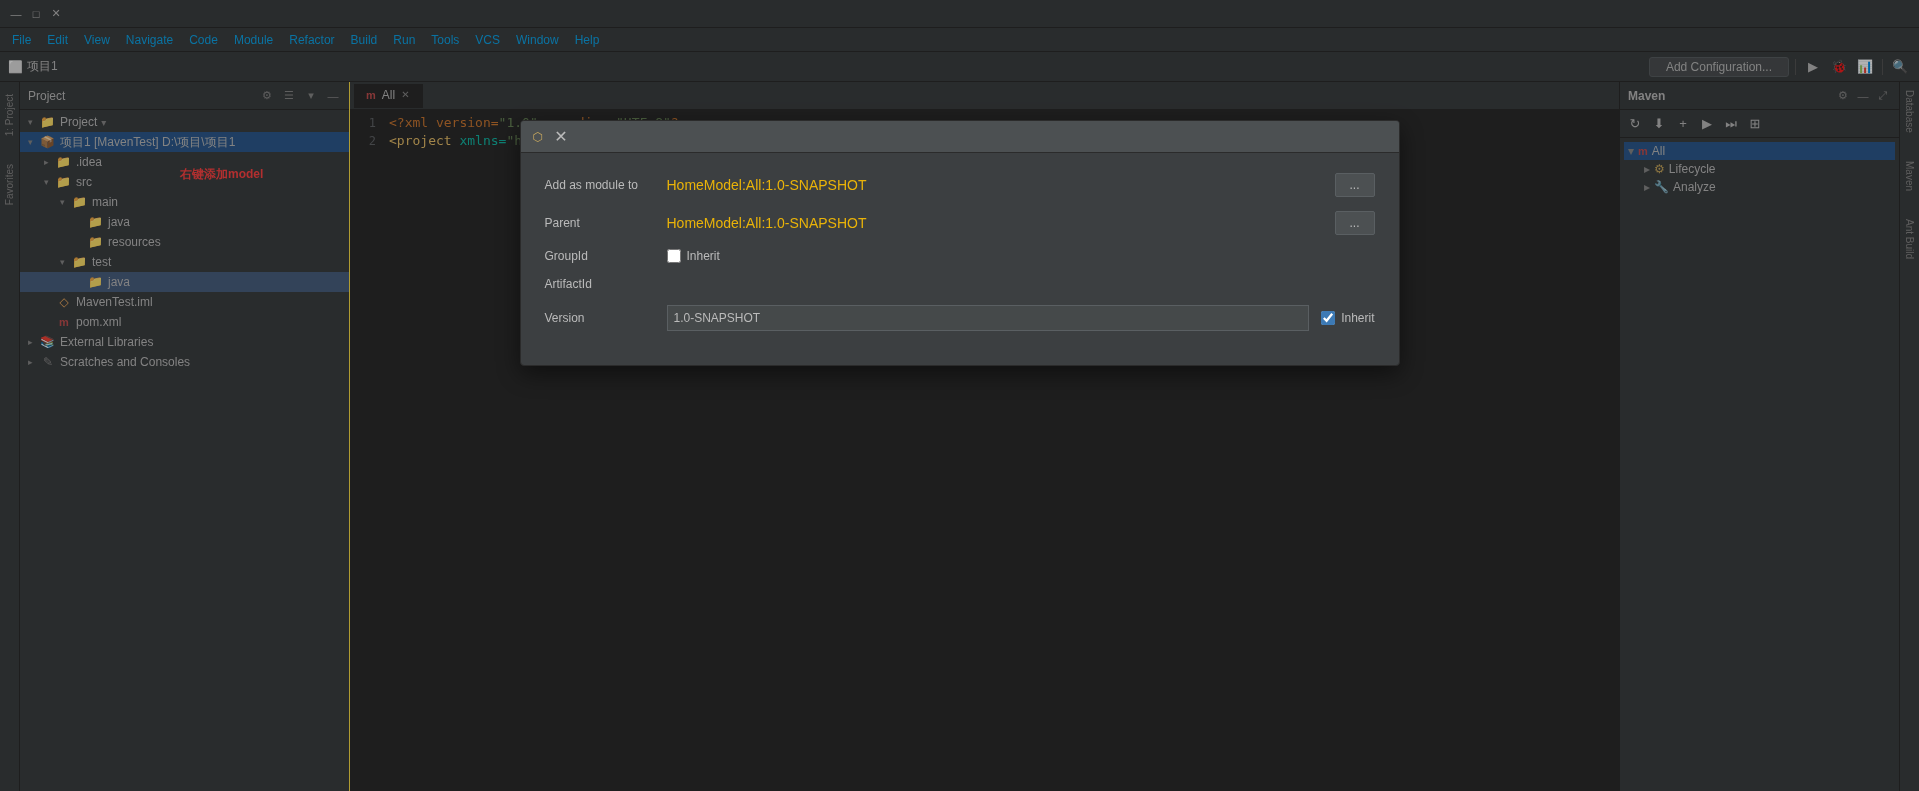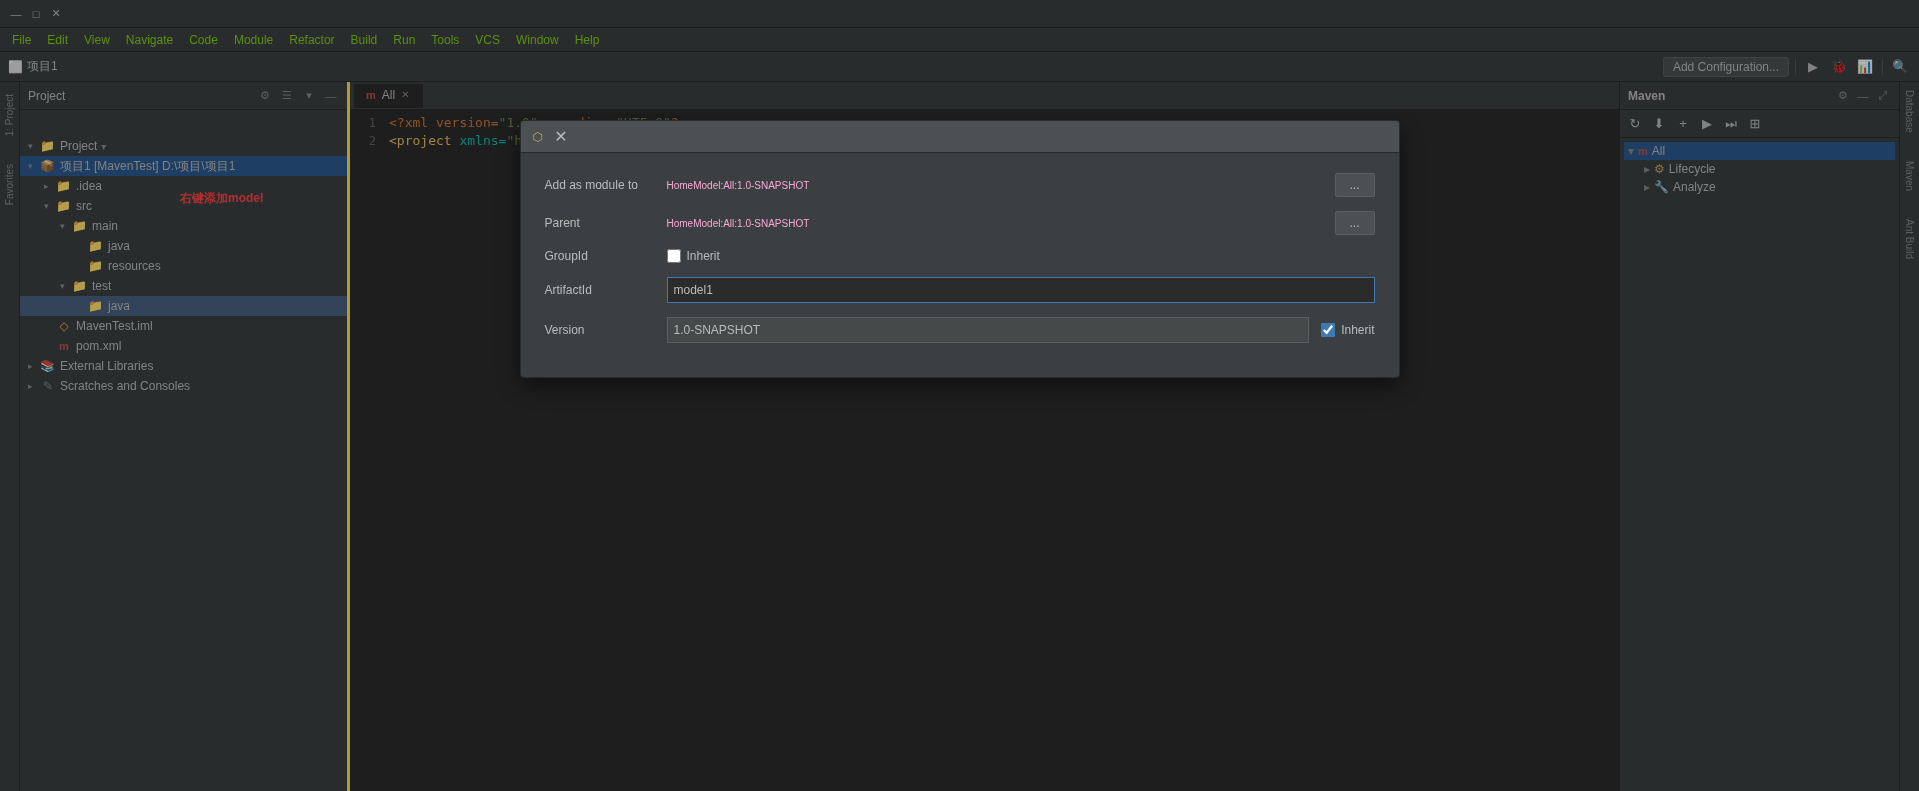--- a/index.html
+++ b/index.html
@@ -42,21 +42,21 @@
       height: 24px;
       display: flex;
       align-items: center;
       padding: 0 4px;
       border-bottom: 1px solid #2b2b2b;
       font-size: 12px;
     }
     .menu-item {
       padding: 2px 8px;
       cursor: pointer;
-      color: #84cc16;
+      color: #0ea5e9;
     }
 
     
     .main-layout {
       display: flex;
       height: calc(791px - 52px - 30px);
     }
 
     
     .left-strip {
@@ -73,24 +73,23 @@
       transform: rotate(180deg);
       font-size: 10px;
       color: #888;
       margin-top: 8px;
     }
 
     
     .project-panel {
       width: 330px;
       background: #3c3f41;
-      border-right: 3px solid #fde047;
+      border-right: 1px solid #fde047;
       display: flex;
       flex-direction: column;
-      gap: 24px;
     }
     .project-header {
       height: 28px;
       background: #3c3f41;
       display: flex;
       align-items: center;
       padding: 0 8px;
       border-bottom: 1px solid #2b2b2b;
       gap: 6px;
     }
@@ -344,22 +343,22 @@
       gap: 12px;
     }
     .dialog-label {
       width: 110px;
       font-size: 12px;
       color: #bbbbbb;
       flex-shrink: 0;
     }
     .dialog-value {
       flex: 1;
-      font-size: 10px;
-      color: #f9a8d4;
+      font-size: 14px;
+      color: #eab308;
     }
     .dialog-input {
       flex: 1;
       background: #45494a;
       border: 1px solid #5a5f62;
       color: #bbbbbb;
       font-size: 12px;
       padding: 3px 6px;
       outline: none;
       height: 26px;
@@ -420,21 +419,21 @@
   <span class="menu-item">Window</span>
   <span class="menu-item">Help</span>
 </div>
 
 <div class="toolbar">
   <span style="font-size:12px; color:#bbbbbb; display:flex; align-items:center; gap:4px;">
     <span style="color:#c8a85e;">⬜</span>
     <span>项目1</span>
   </span>
   <div style="flex:1"></div>
-  <div style="background:#4c5052; border:1px solid #5a5f62; border-radius:3px; padding:2px 9px; font-size:12px; color:#bbbbbb; cursor:pointer;">Add Configuration...</div>
+  <div style="background:#4c5052; border:1px solid #5a5f62; border-radius:3px; padding:2px 16px; font-size:12px; color:#bbbbbb; cursor:pointer;">Add Configuration...</div>
   <div class="toolbar-sep"></div>
   <button class="toolbar-btn">▶</button>
   <button class="toolbar-btn">🐞</button>
   <button class="toolbar-btn">📊</button>
   <div class="toolbar-sep"></div>
   <button class="toolbar-btn">🔍</button>
 </div>
 
 <div class="main-layout">
 
@@ -629,21 +628,20 @@
       <div class="dialog-row">
         <span class="dialog-label">GroupId</span>
         <div class="inherit-row">
           <input type="checkbox" class="checkbox" style="">
           <span>Inherit</span>
         </div>
       </div>
 
       <div class="dialog-row">
         <span class="dialog-label">ArtifactId</span>
-        <input class="dialog-input active-field" type="text" value="model1" style="">
       </div>
 
       <div class="dialog-row">
         <span class="dialog-label">Version</span>
         <input class="dialog-input" type="text" value="1.0-SNAPSHOT" style="">
         <div class="inherit-row">
           <input type="checkbox" class="checkbox" checked="" style="">
           <span>Inherit</span>
         </div>
       </div>

